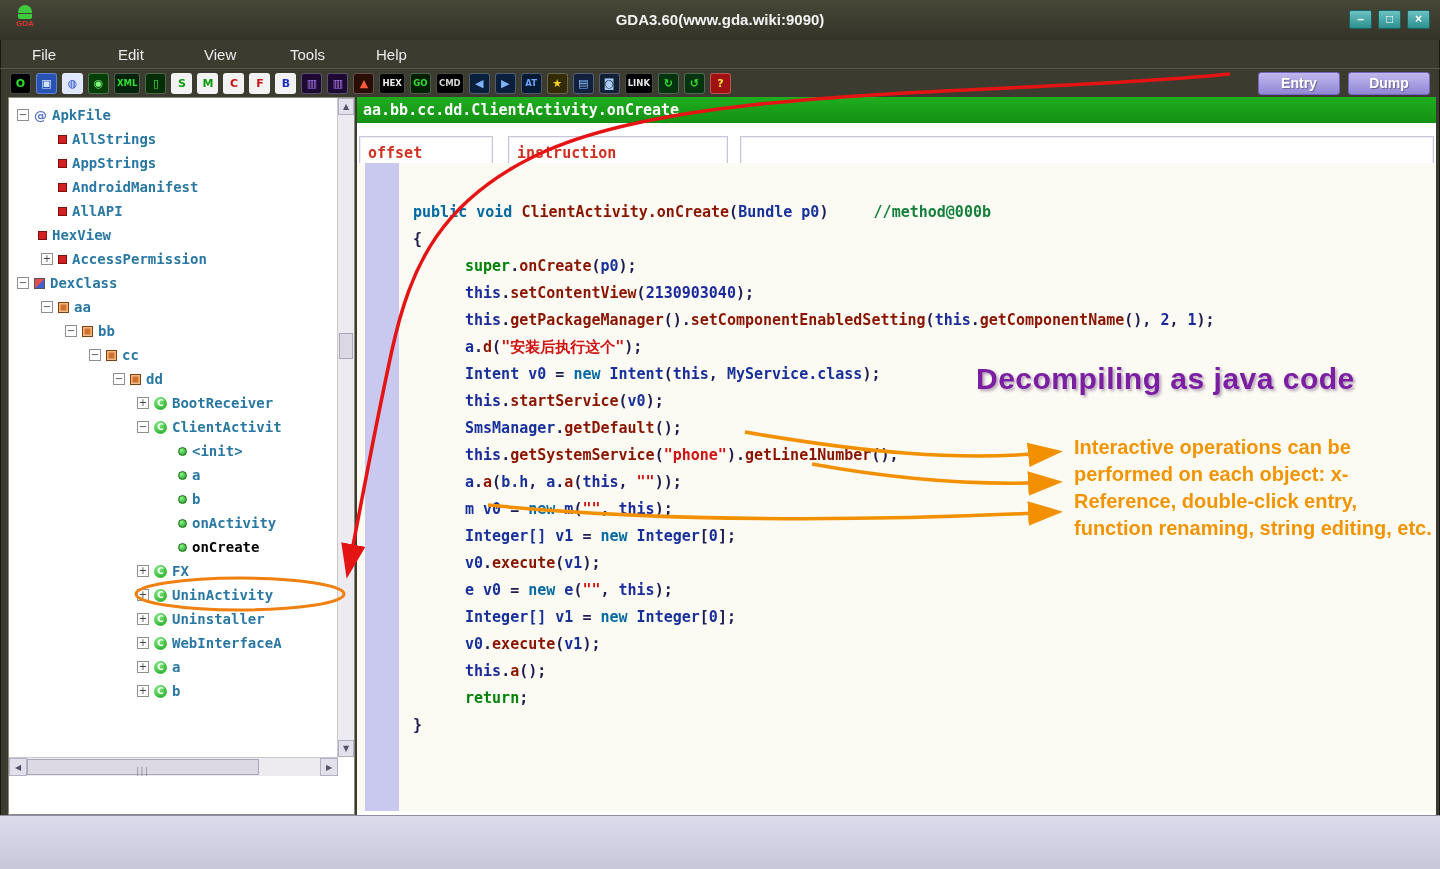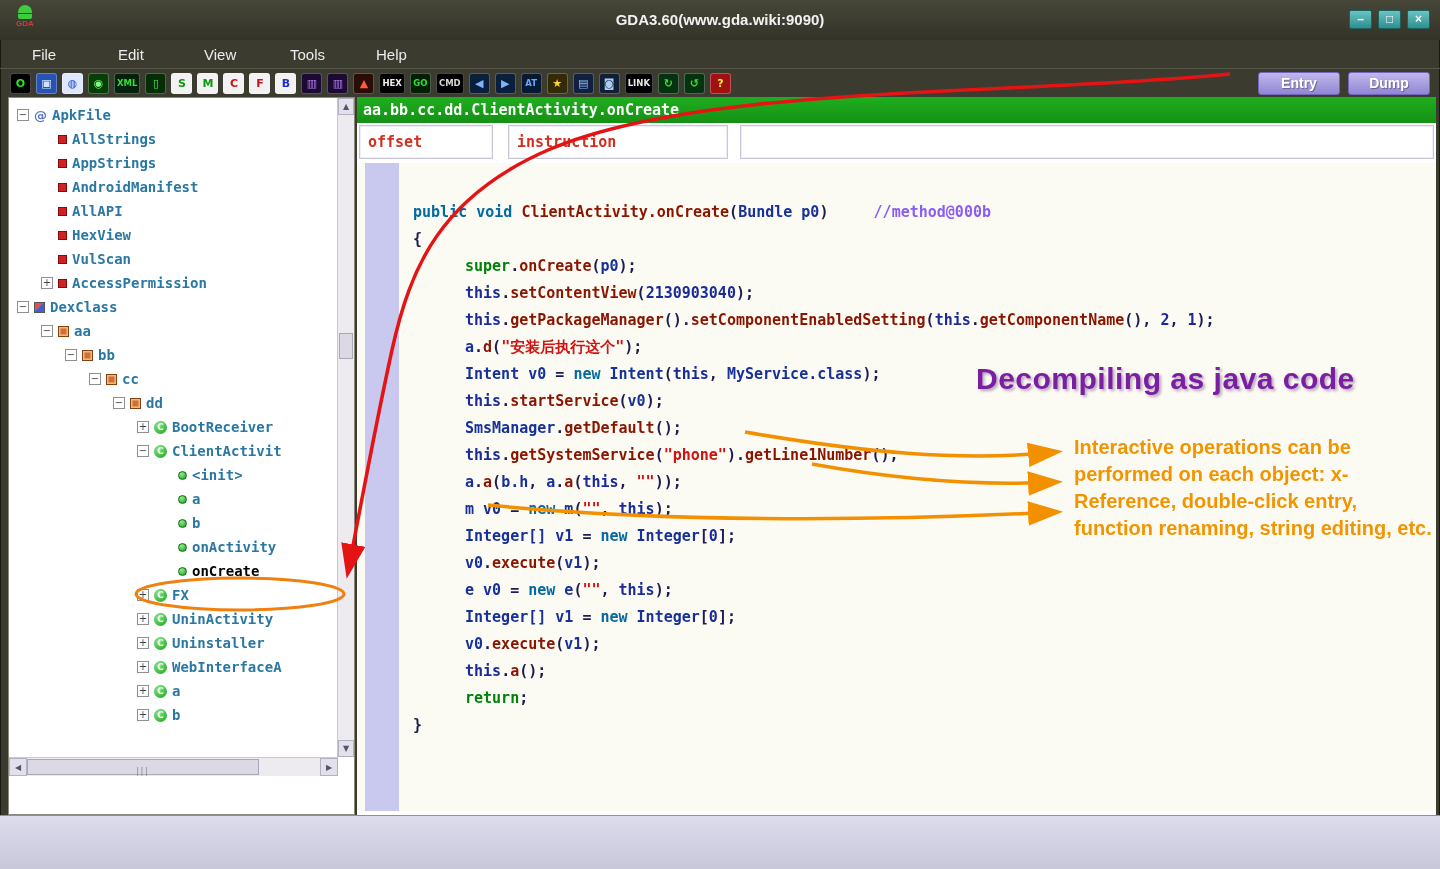--- a/index.html
+++ b/index.html
@@ -89,42 +89,42 @@
     background:#dcd9e4; border:1px solid #a9a7b8; text-align:center; }
   .grip { font-size:9px; color:#8a8898; line-height:14px; letter-spacing:2px; }
 
   
   .code-panel { position:absolute; left:357px; top:0; width:1079px; height:718px;
     background:#ffffff; }
   .code-header { height:26px; background:linear-gradient(#1fae1f,#149114);
     color:#fff; font-family:"DejaVu Sans Mono", monospace; font-weight:bold;
     font-size:15px; line-height:26px; padding-left:6px; }
   .col-row { position:relative; height:40px; background:#fff; }
-  .col-box { position:absolute; top:2px; height:34px; background:#fff;
+  .col-box { position:absolute; top:13px; height:34px; background:#fff;
     border:1px solid #c6c6d6; box-shadow: inset 0 0 0 1px #eef;
     font-family:"DejaVu Sans Mono", monospace; font-weight:bold; font-size:15px;
     color:#d03020; line-height:32px; padding-left:8px; }
   #col-offset { left:2px; width:134px; }
   #col-instruction { left:151px; width:220px; }
   #col-rest { left:383px; right:2px; }
   .code-area { position:absolute; left:0; top:66px; right:0; bottom:4px; background:#fbfbf3; }
   .gutter { position:absolute; left:8px; top:0; bottom:0; width:34px; background:#c9c8ee; }
   .code-content { position:absolute; left:56px; top:36px; right:0; bottom:0;
     font-family:"DejaVu Sans Mono", monospace; font-size:15px; font-weight:bold;
     line-height:27px; }
   .code-line { white-space:pre; }
   .tk-kw  { color:#0369a1; }
   .tk-kw2 { color:#00820a; }
   .tk-mth { color:#8a1400; }
   .tk-cls { color:#17309a; }
   .tk-this{ color:#1a2a9a; }
   .tk-str { color:#d01212; }
   .tk-num { color:#1a2a9a; }
   .tk-pln { color:#1c1c50; }
-  .tk-cmt { color:#8b5cf6;text-align:center; }
+  .tk-cmt { color:#15803d;text-align:center; }
 
   
   .statusbar { position:absolute; left:0; top:815px; width:100%; height:54px;
     border-top:1px solid #8f8ea6;
     background:linear-gradient(#dddced,#c8c7da); }
 
   
   .overlay { position:absolute; left:0; top:0; width:1440px; height:869px;
     pointer-events:none; z-index:60; }
   .note-purple { position:absolute; left:976px; top:362px; z-index:61;
@@ -216,29 +216,24 @@
         <div class="tree-row" style="padding-left: 32px;">
           <span class="expander hidden"></span>
           <span class="t-icon i-entry"></span>
           <span class="tree-label">AndroidManifest</span>
         </div>
         <div class="tree-row" style="padding-left: 32px;">
           <span class="expander hidden"></span>
           <span class="t-icon i-entry"></span>
           <span class="tree-label">AllAPI</span>
         </div>
-        <div class="tree-row" style="padding-left: 32px;">
+        <div class="tree-row" style="padding-left: 12px;">
           <span class="expander hidden"></span>
           <span class="t-icon i-entry"></span>
           <span class="tree-label">HexView</span>
-        </div>
-        <div class="tree-row" style="padding-left: 32px;">
-          <span class="expander hidden"></span>
-          <span class="t-icon i-entry"></span>
-          <span class="tree-label">VulScan</span>
         </div>
         <div class="tree-row" style="padding-left: 32px;">
           <span class="expander">+</span>
           <span class="t-icon i-entry"></span>
           <span class="tree-label">AccessPermission</span>
         </div>
         <div class="tree-row" style="padding-left: 8px;">
           <span class="expander">−</span>
           <span class="t-icon i-dex"></span>
           <span class="tree-label">DexClass</span>

